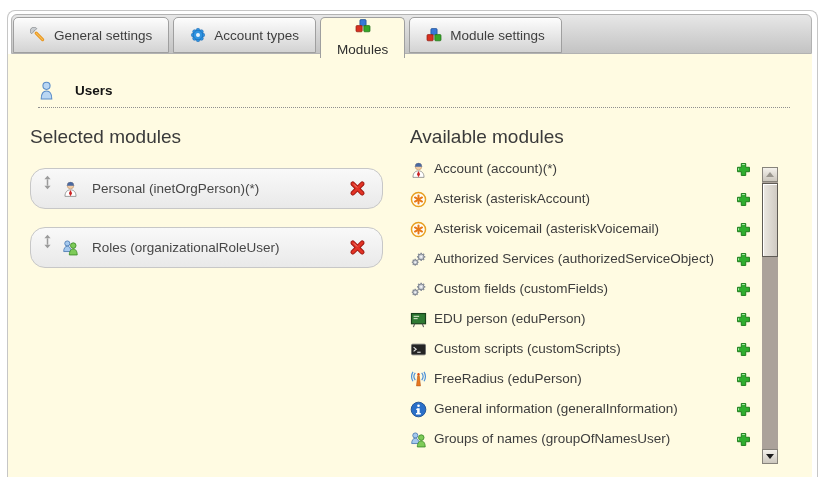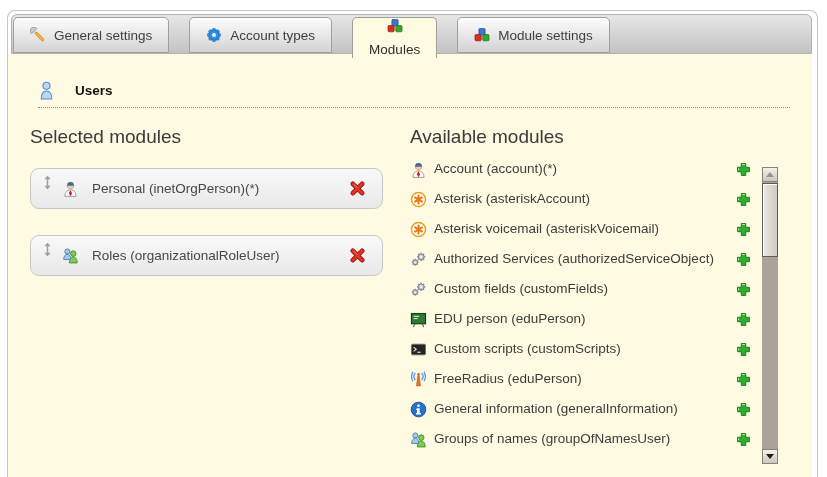--- a/index.html
+++ b/index.html
@@ -14,21 +14,21 @@
     position:absolute; left:7px; top:10px; width:811px; height:467px;
     background:#ffffff; border:1px solid #c6c6c6; border-bottom:none;
     border-radius:8px 8px 0 0;
   }
   
   .tabstrip {
     position:absolute; left:3px; top:3px; width:801px; height:40px;
     margin:0; padding:2px 12px 0 1px; list-style:none;
     background:linear-gradient(#e7e7e7,#c3c3c3);
     border:1px solid #b2b2b2; border-radius:6px 6px 0 0;
-    display:flex; gap:20px; overflow:visible; z-index:1;
+    display:flex; gap:4px; overflow:visible; z-index:1;
   }
   .tab {
     display:flex; align-items:center; gap:8px;
     height:36px; padding:0 16px; margin:0;
     background:linear-gradient(#fdfdfd,#d3d3d3);
     border:1px solid #9f9f9f; border-radius:5px 5px 0 0;
     font-size:13.5px; color:#3f3f3f; cursor:pointer;
     box-shadow:inset 0 1px 0 rgba(255,255,255,.8);
     white-space:nowrap;
   }
@@ -48,22 +48,22 @@
   }
   .section-title { font-size:13.5px; font-weight:bold; color:#141414; }
   .col-header {
     position:absolute; top:72px; font-size:19px; color:#3a3a3a;
   }
   .col-header.left { left:22px; }
   .col-header.right { left:402px; }
   
   .sel-list { position:absolute; left:22px; top:114px; width:353px; }
   .sel-row {
-    width:353px; height:41px; margin-bottom:26px;
-    border:1px solid #c7c7c7; border-radius:9px;
+    width:353px; height:41px; margin-bottom:18px;
+    border:1px solid #c7c7c7; border-radius:15px;
     background:linear-gradient(#f9f9f9,#e9e9e9);
     display:flex; align-items:center; padding:0 16px 0 12px;
     cursor:move;
   }
   .sel-row .move { width:9px; height:15px; margin-right:10px; align-self:flex-start; margin-top:6px; }
   .sel-row .mod-ico { width:17px; height:17px; margin-right:13px; }
   .sel-label { flex:1; font-size:13.5px; color:#474747; }
   .del-btn { width:17px; height:17px; cursor:pointer; }
   
   .avail-wrap { position:absolute; left:402px; top:107px; width:368px; height:306px; }

